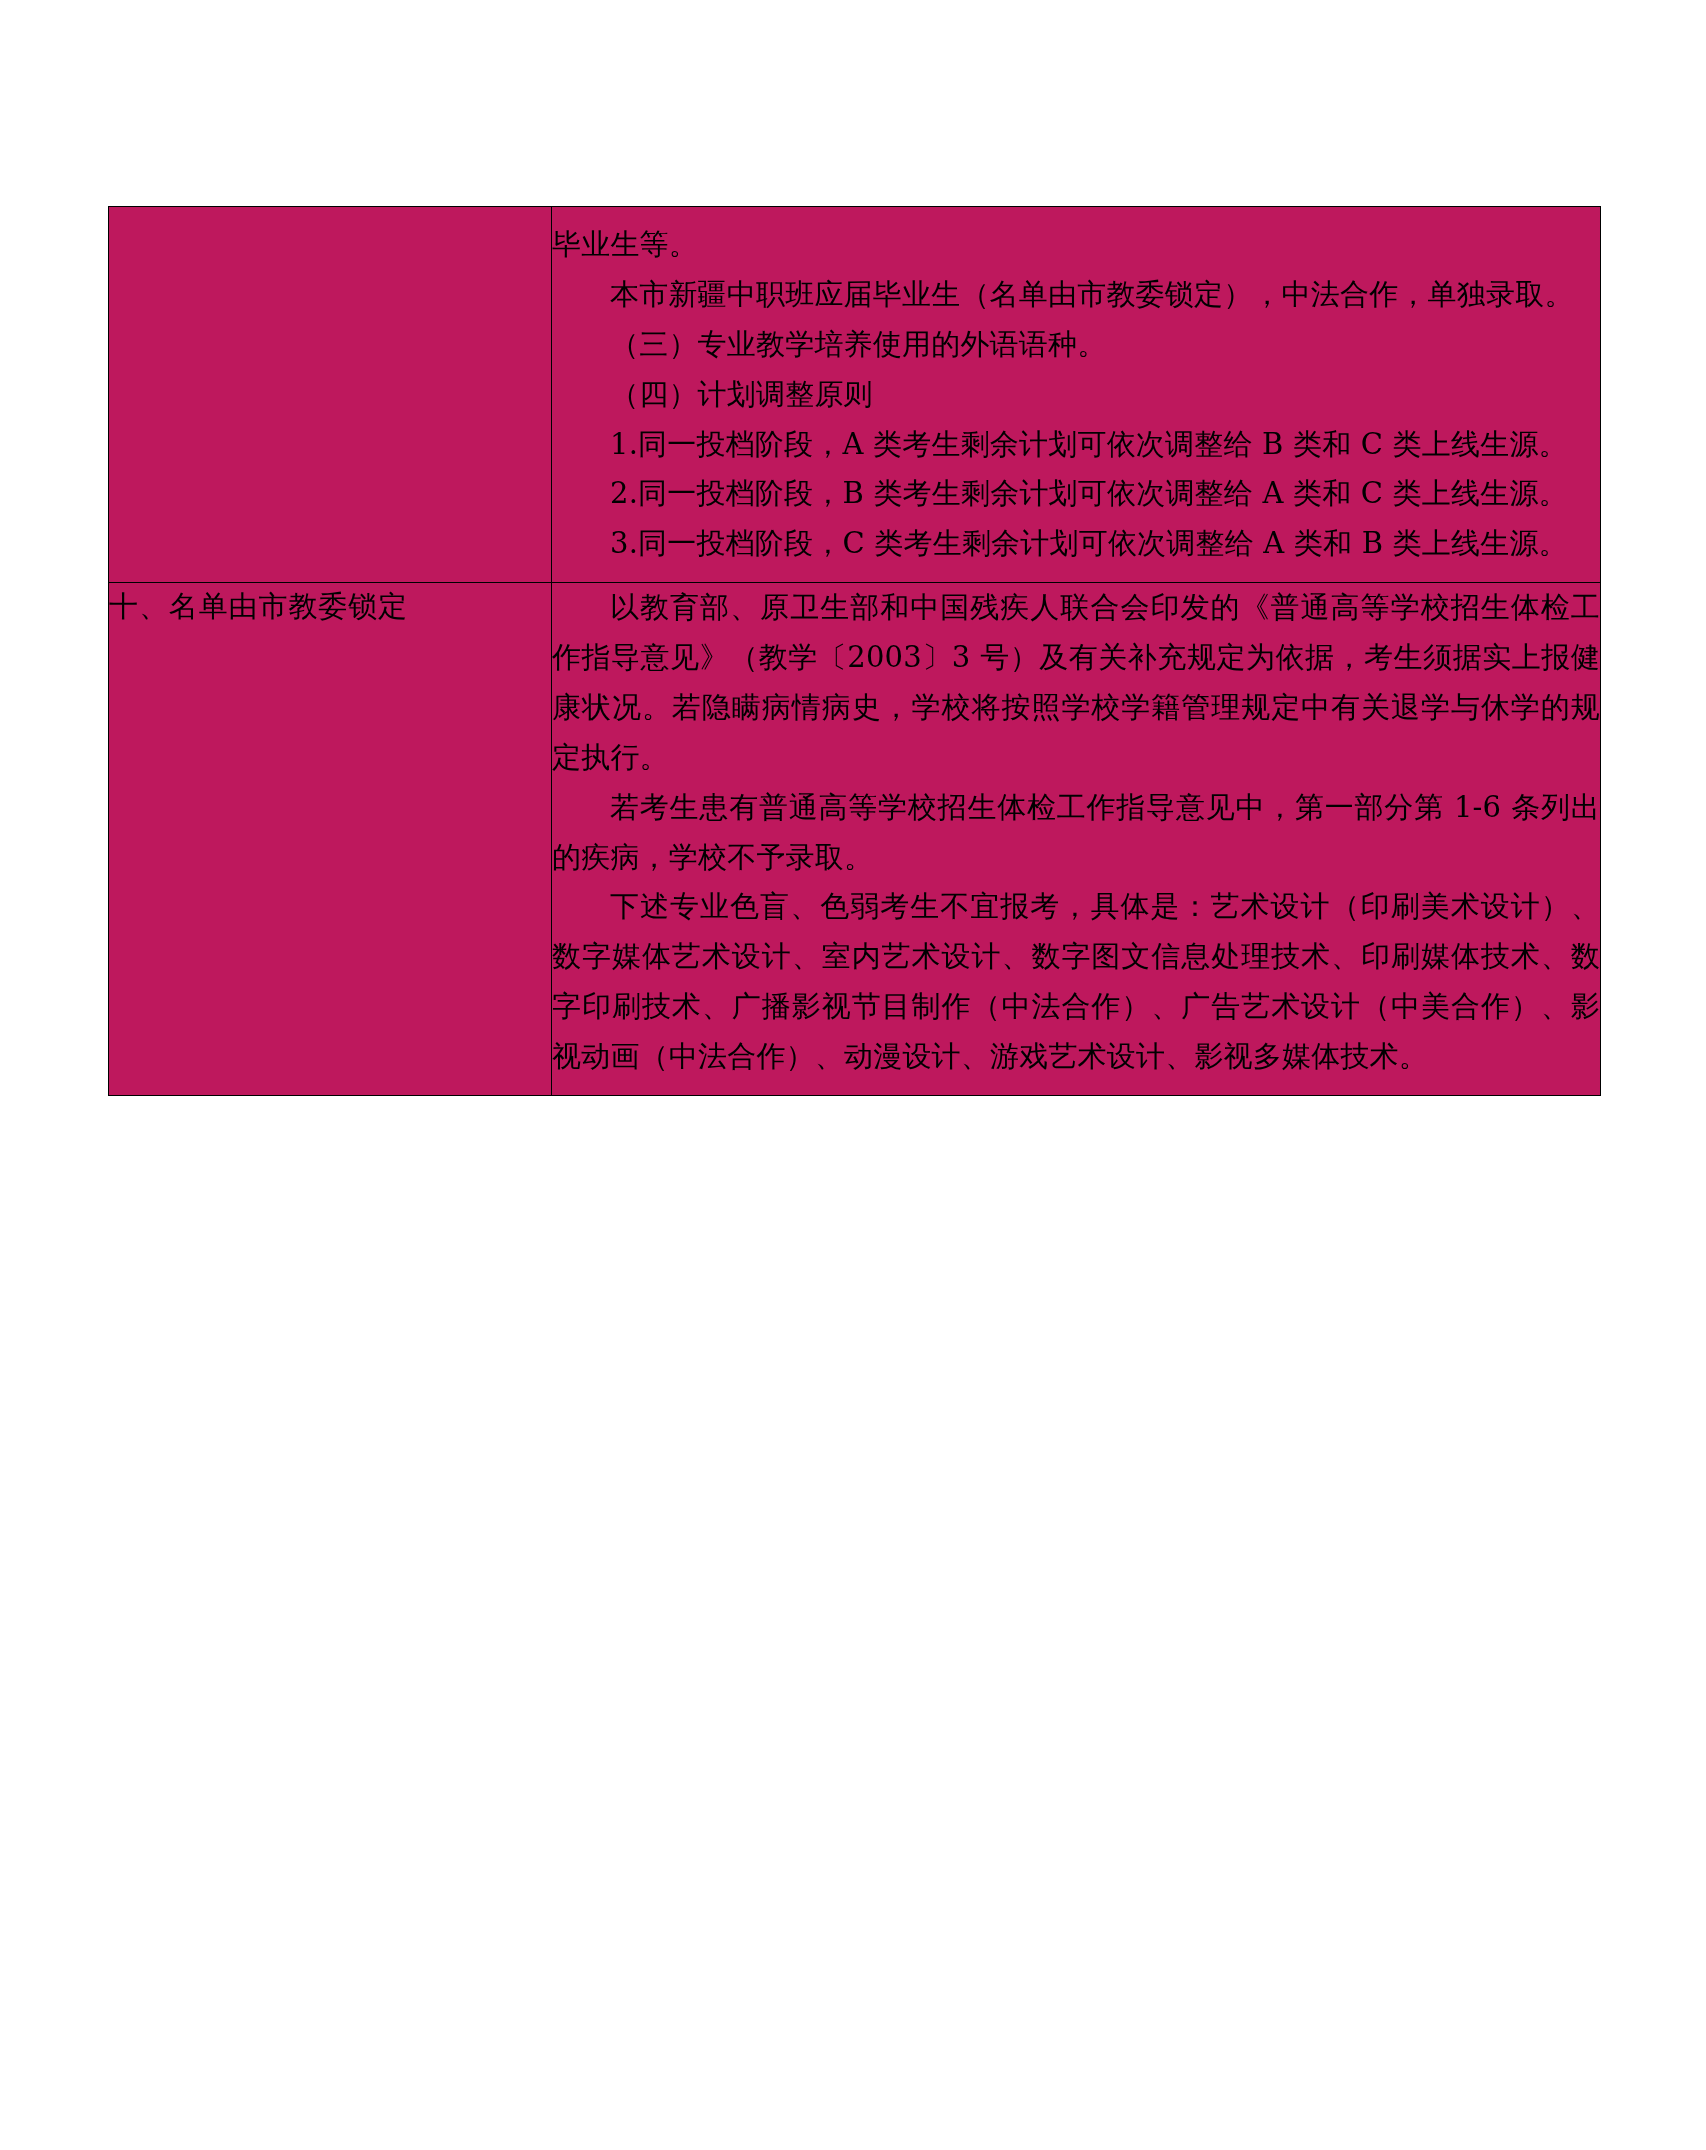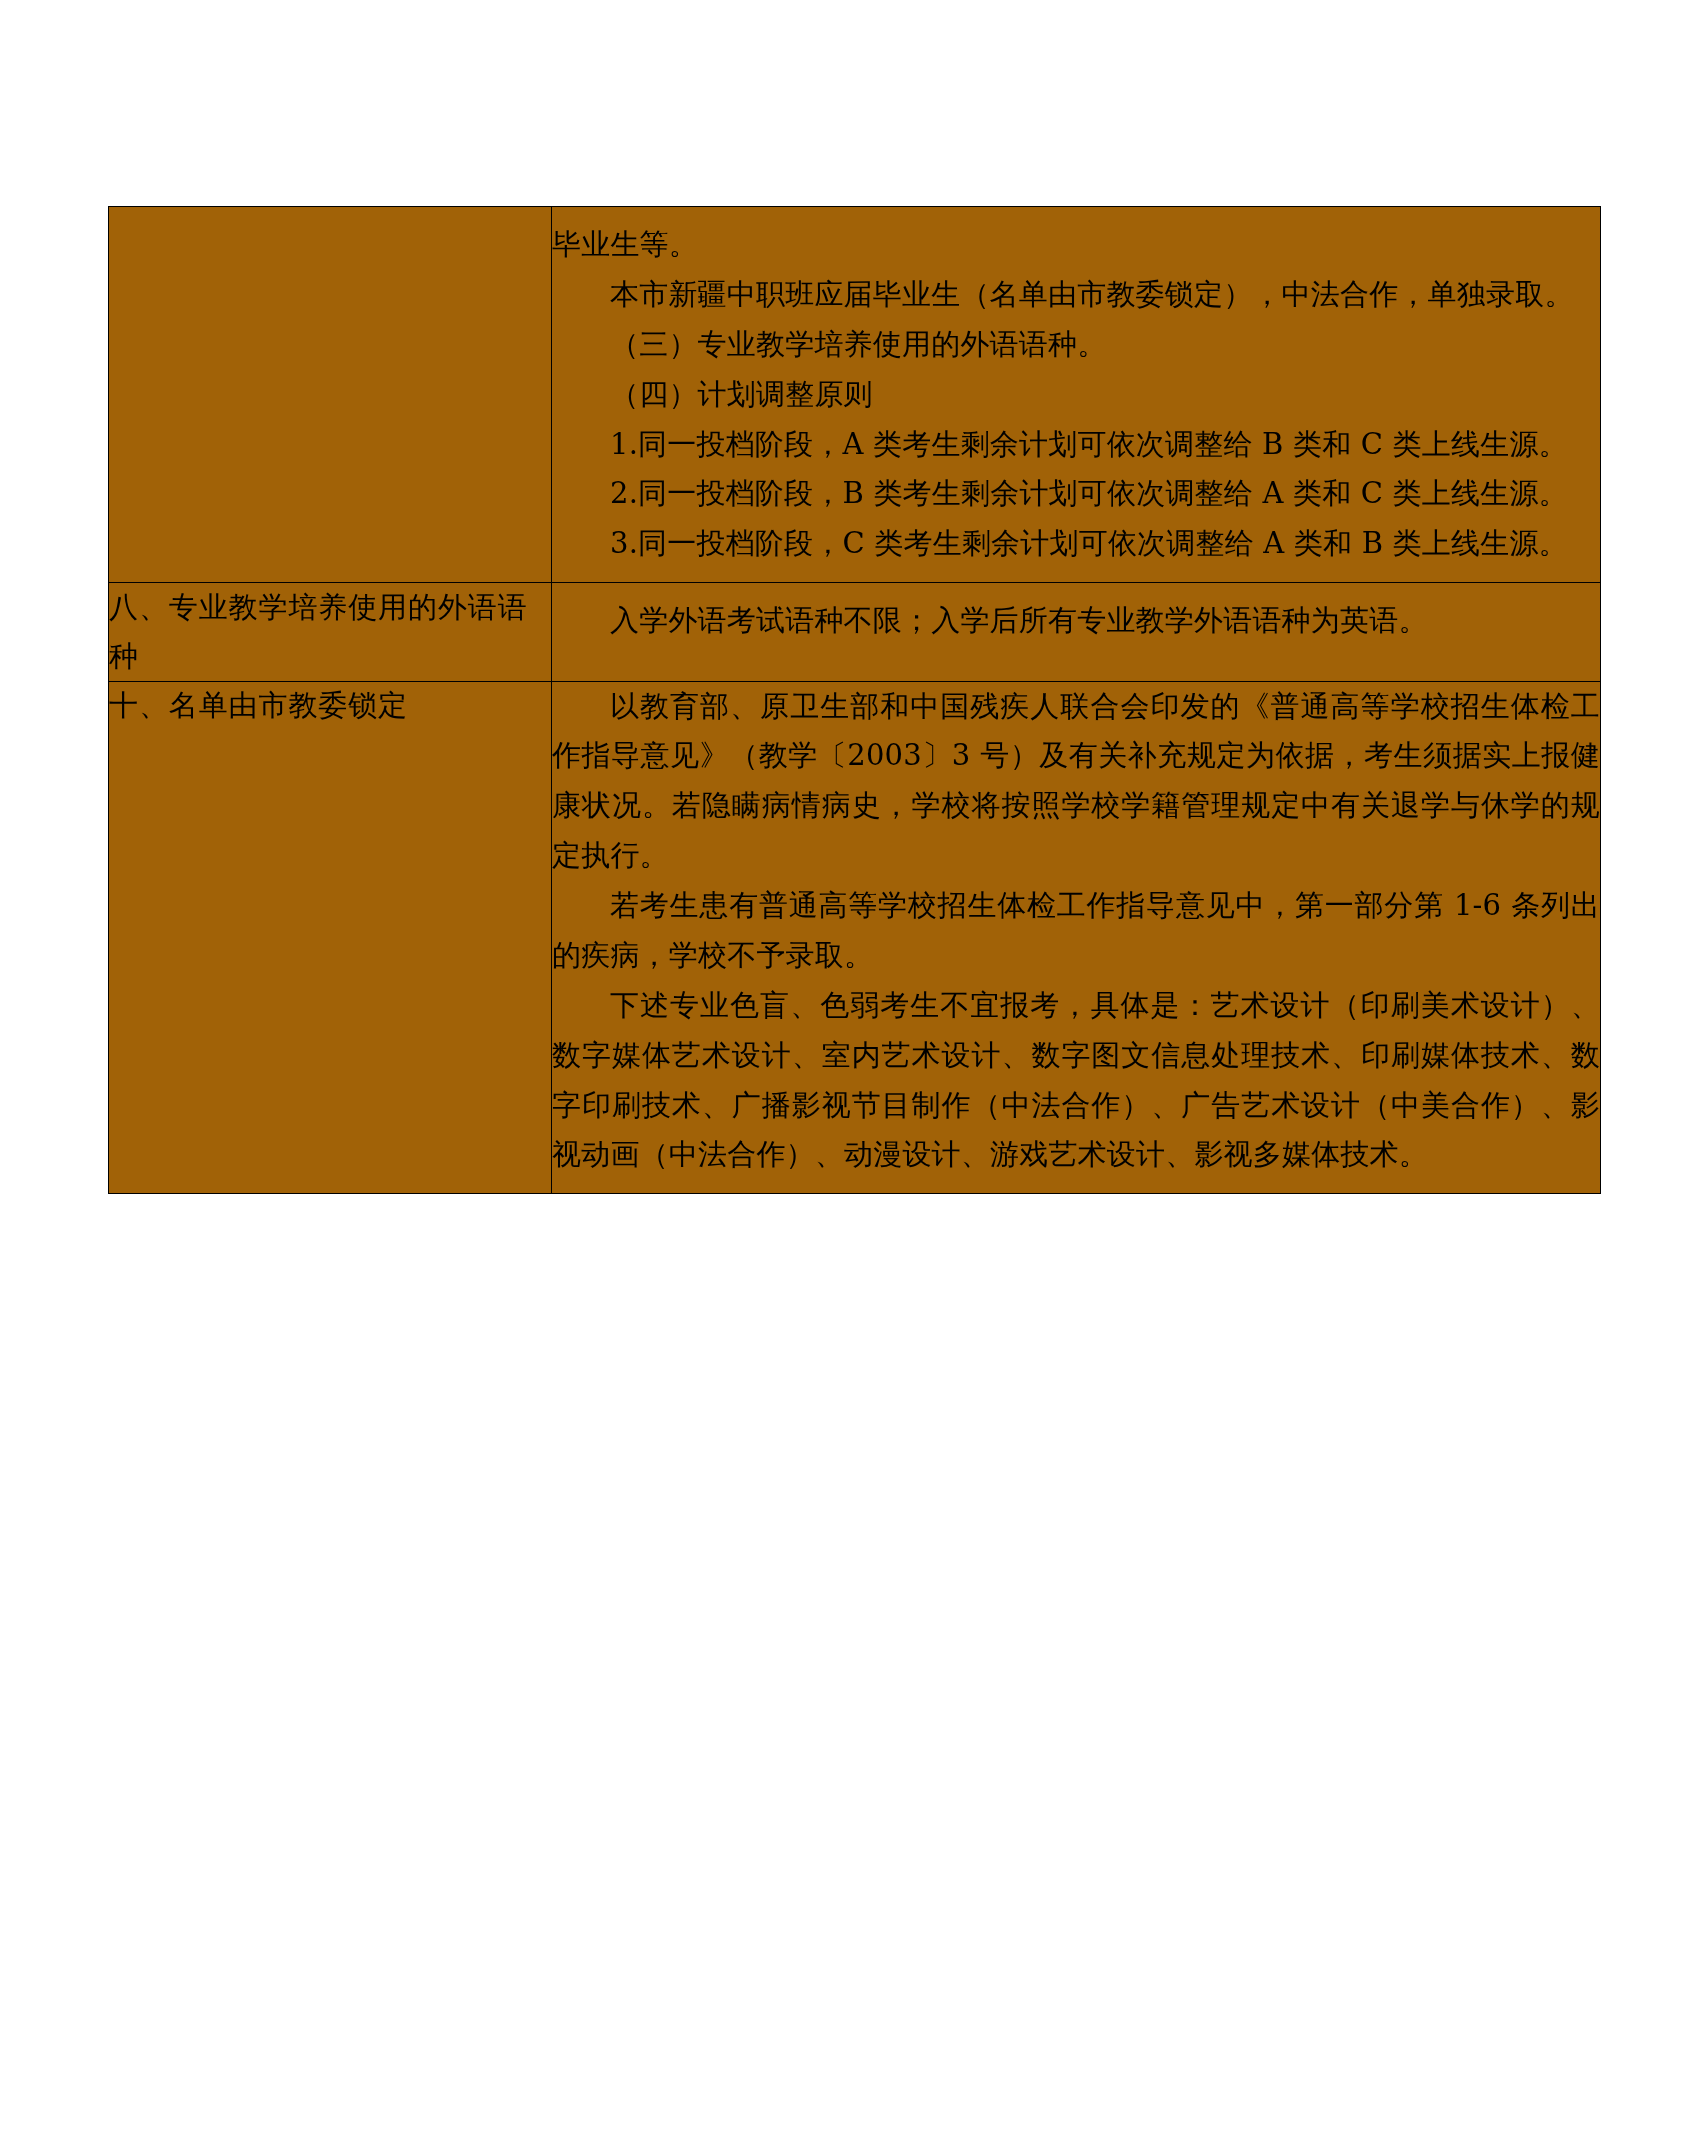--- a/index.html
+++ b/index.html
@@ -32,21 +32,21 @@
     top: 206px;
     width: 1492px;
     border-collapse: collapse;
     table-layout: fixed;
   }
 
   .doc-table td {
     border: 1.3px solid #000000;
     vertical-align: top;
     padding: 0;
-    background: #a16207;
+    background: #be185d;
   }
 
   .col-label { width: 443px; }
   .col-body  { width: 1049px; }
 
   
   .label-cell {
     vertical-align: middle;
     padding: 14.6px 0 14.6px 14.6px;
   }
@@ -106,28 +106,20 @@
           <p class="para noindent">毕业生等。</p>
           <p class="para indent">本市新疆中职班应届毕业生（名单由市教委锁定），中法合作，单独录取。</p>
           <p class="para indent">（三）专业教学培养使用的外语语种。</p>
           <p class="para indent">（四）计划调整原则</p>
           <p class="para indent">1.同一投档阶段，A 类考生剩余计划可依次调整给 B 类和 C 类上线生源。</p>
           <p class="para indent">2.同一投档阶段，B 类考生剩余计划可依次调整给 A 类和 C 类上线生源。</p>
           <p class="para indent">3.同一投档阶段，C 类考生剩余计划可依次调整给 A 类和 B 类上线生源。</p>
         </td>
       </tr>
 
-      <tr class="row-2">
-        <td class="label-cell two-line">
-          <div class="label-text">八、专业教学培养使用的外语语种</div>
-        </td>
-        <td class="body-cell">
-          <p class="para indent">入学外语考试语种不限；入学后所有专业教学外语语种为英语。</p>
-        </td>
-      </tr>
 
 
       <tr class="row-4">
         <td class="label-cell">
           <div class="label-text">十、名单由市教委锁定</div>
         </td>
         <td class="body-cell">
           <p class="para indent">以教育部、原卫生部和中国残疾人联合会印发的《普通高等学校招生体检工作指导意见》（教学〔2003〕3 号）及有关补充规定为依据，考生须据实上报健康状况。若隐瞒病情病史，学校将按照学校学籍管理规定中有关退学与休学的规定执行。</p>
           <p class="para indent">若考生患有普通高等学校招生体检工作指导意见中，第一部分第 1-6 条列出的疾病，学校不予录取。</p>
           <p class="para indent">下述专业色盲、色弱考生不宜报考，具体是：艺术设计（印刷美术设计）、数字媒体艺术设计、室内艺术设计、数字图文信息处理技术、印刷媒体技术、数字印刷技术、广播影视节目制作（中法合作）、广告艺术设计（中美合作）、影视动画（中法合作）、动漫设计、游戏艺术设计、影视多媒体技术。</p>

